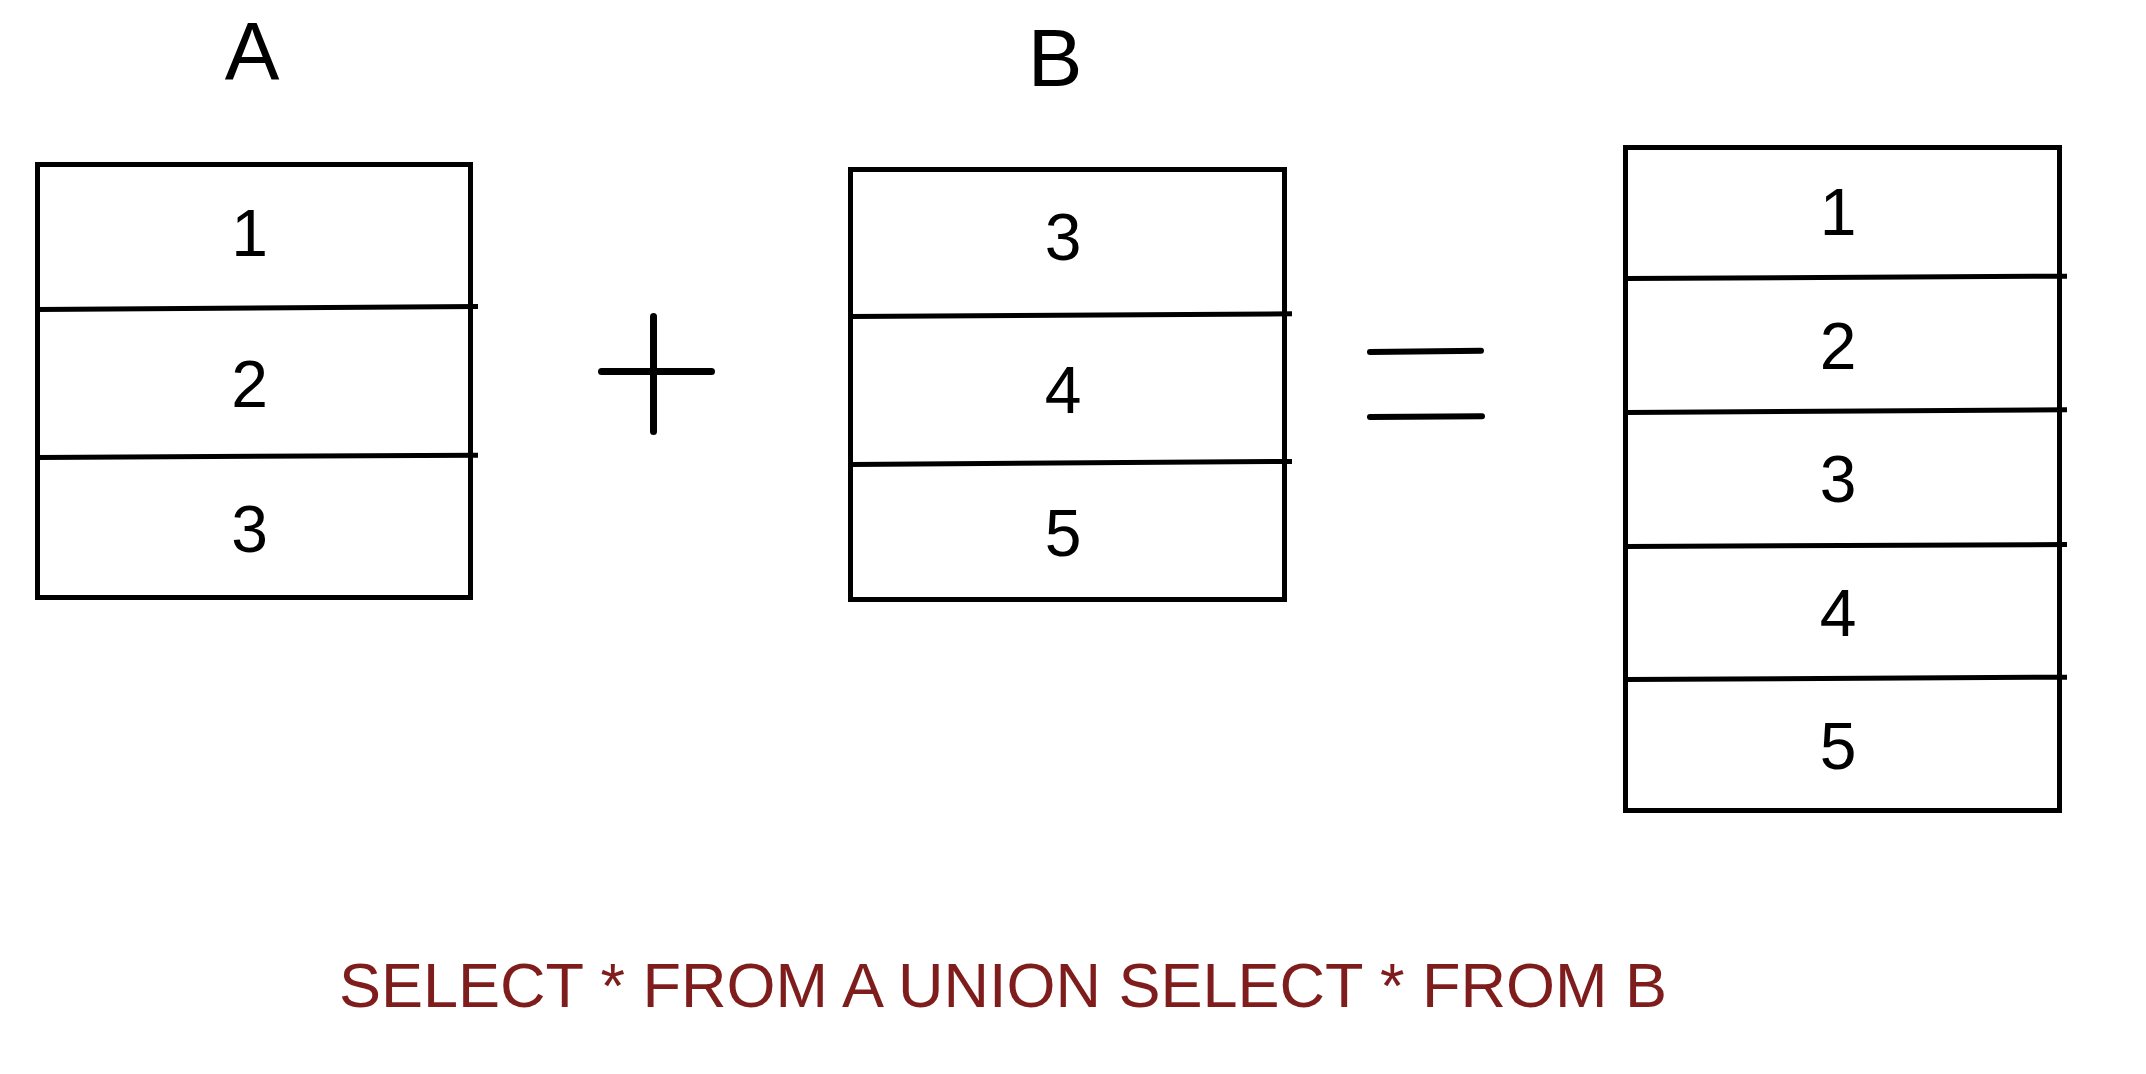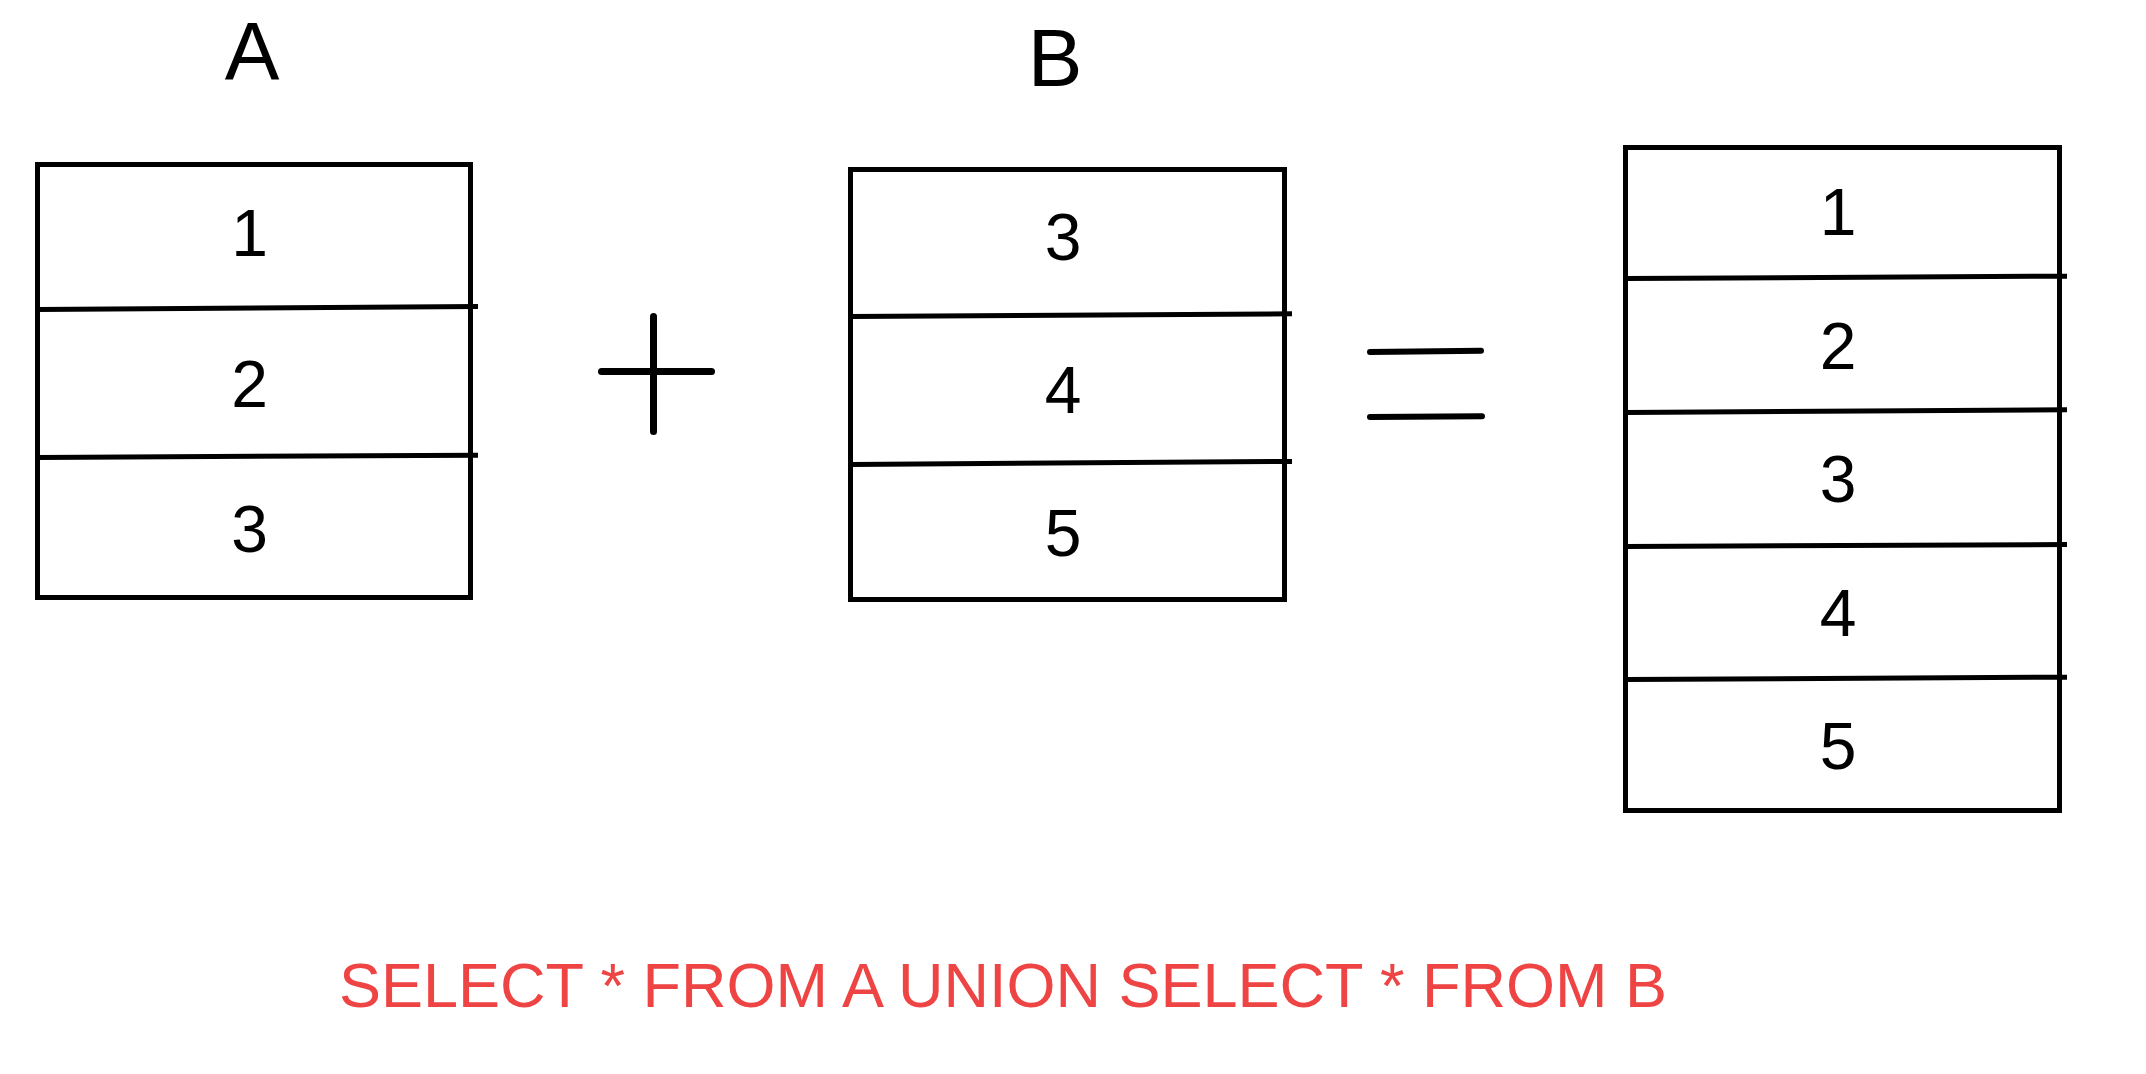--- a/index.html
+++ b/index.html
@@ -53,21 +53,21 @@
   }
   .caption {
     position: absolute;
     left: 280px;
     top: 954px;
     width: 1446px;
     text-align: center;
     font-size: 63px;
     line-height: 1;
     font-weight: 500;
-    color: #ef4444;
+    color: #7f1d1d;
     white-space: nowrap;
   }
 </style>
 </head>
 <body>
 
 <div id="canvas">
 
   <div class="tbl-label" style="left:252px; top:10px;">A</div>
   <div class="tbl" style="left:35px; top:162px; width:438px; height:438px;">

